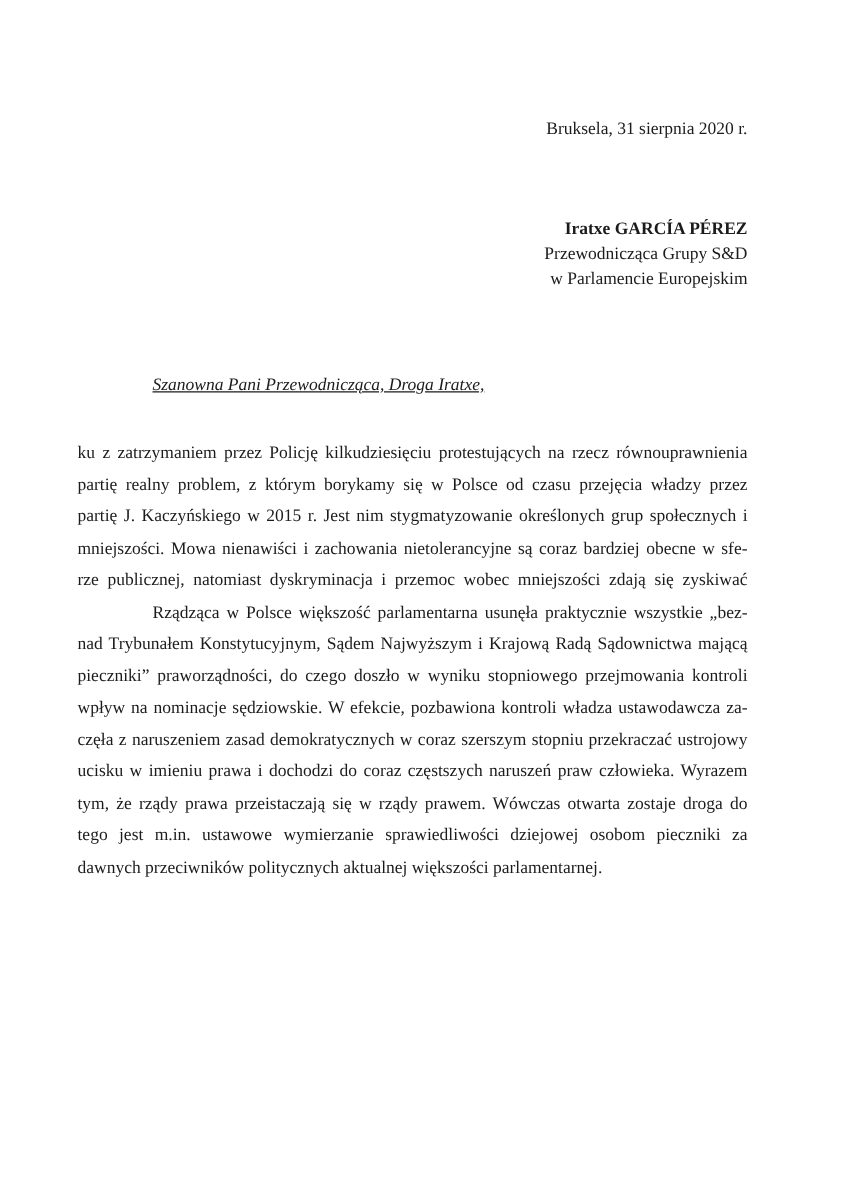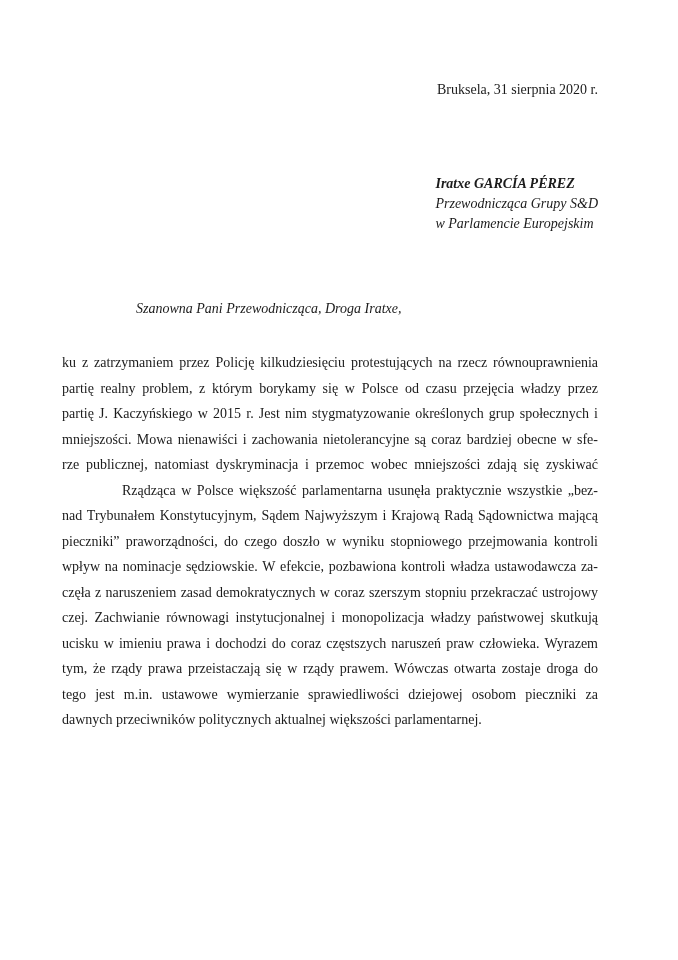--- a/index.html
+++ b/index.html
@@ -8,37 +8,38 @@
     width: 678px;
     height: 960px;
     background: #ffffff;
     color: #1b1b1b;
     font-family: "Liberation Serif", serif;
     font-size: 14px;
     overflow: hidden;
   }
   .date-line {
     position: absolute;
-    top: 82px;
+    top: 96px;
     right: 80px;
     white-space: nowrap;
   }
   .recipient {
     position: absolute;
     top: 174px;
     right: 80px;
+    text-align: right;
     line-height: 20px;
-    font-style: italic;
   }
   .recipient .name { font-weight: bold; }
   .salutation {
     position: absolute;
     top: 301px;
-    left: 136px;
+    left: 122px;
     font-style: italic;
+    text-decoration: underline;
   }
   .letter-body {
     position: absolute;
     top: 350px;
     left: 62px;
     width: 536px;
     line-height: 25.5px;
   }
   .ln {
     text-align: justify;
@@ -68,20 +69,19 @@
     <div class="ln">partię realny problem, z którym borykamy się w Polsce od czasu przejęcia władzy przez</div>
     <div class="ln">partię J. Kaczyńskiego w 2015 r. Jest nim stygmatyzowanie określonych grup społecznych i</div>
     <div class="ln">mniejszości. Mowa nienawiści i zachowania nietolerancyjne są coraz bardziej obecne w sfe-</div>
     <div class="ln">rze publicznej, natomiast dyskryminacja i przemoc wobec mniejszości zdają się zyskiwać</div>
 
     <div class="ln first">Rządząca w Polsce większość parlamentarna usunęła praktycznie wszystkie „bez-</div>
     <div class="ln">nad Trybunałem Konstytucyjnym, Sądem Najwyższym i Krajową Radą Sądownictwa mającą</div>
     <div class="ln">pieczniki” praworządności, do czego doszło w wyniku stopniowego przejmowania kontroli</div>
     <div class="ln">wpływ na nominacje sędziowskie. W efekcie, pozbawiona kontroli władza ustawodawcza za-</div>
     <div class="ln">częła z naruszeniem zasad demokratycznych w coraz szerszym stopniu przekraczać ustrojowy</div>
-    <div class="ln">czej. Zachwianie równowagi instytucjonalnej i monopolizacja władzy państwowej skutkują</div>
     <div class="ln">ucisku w imieniu prawa i dochodzi do coraz częstszych naruszeń praw człowieka. Wyrazem</div>
     <div class="ln">tym, że rządy prawa przeistaczają się w rządy prawem. Wówczas otwarta zostaje droga do</div>
     <div class="ln">tego jest m.in. ustawowe wymierzanie sprawiedliwości dziejowej osobom pieczniki za</div>
     <div class="ln last">dawnych przeciwników politycznych aktualnej większości parlamentarnej.</div>
   </div>
 
 </div>
 
 </body></html>

